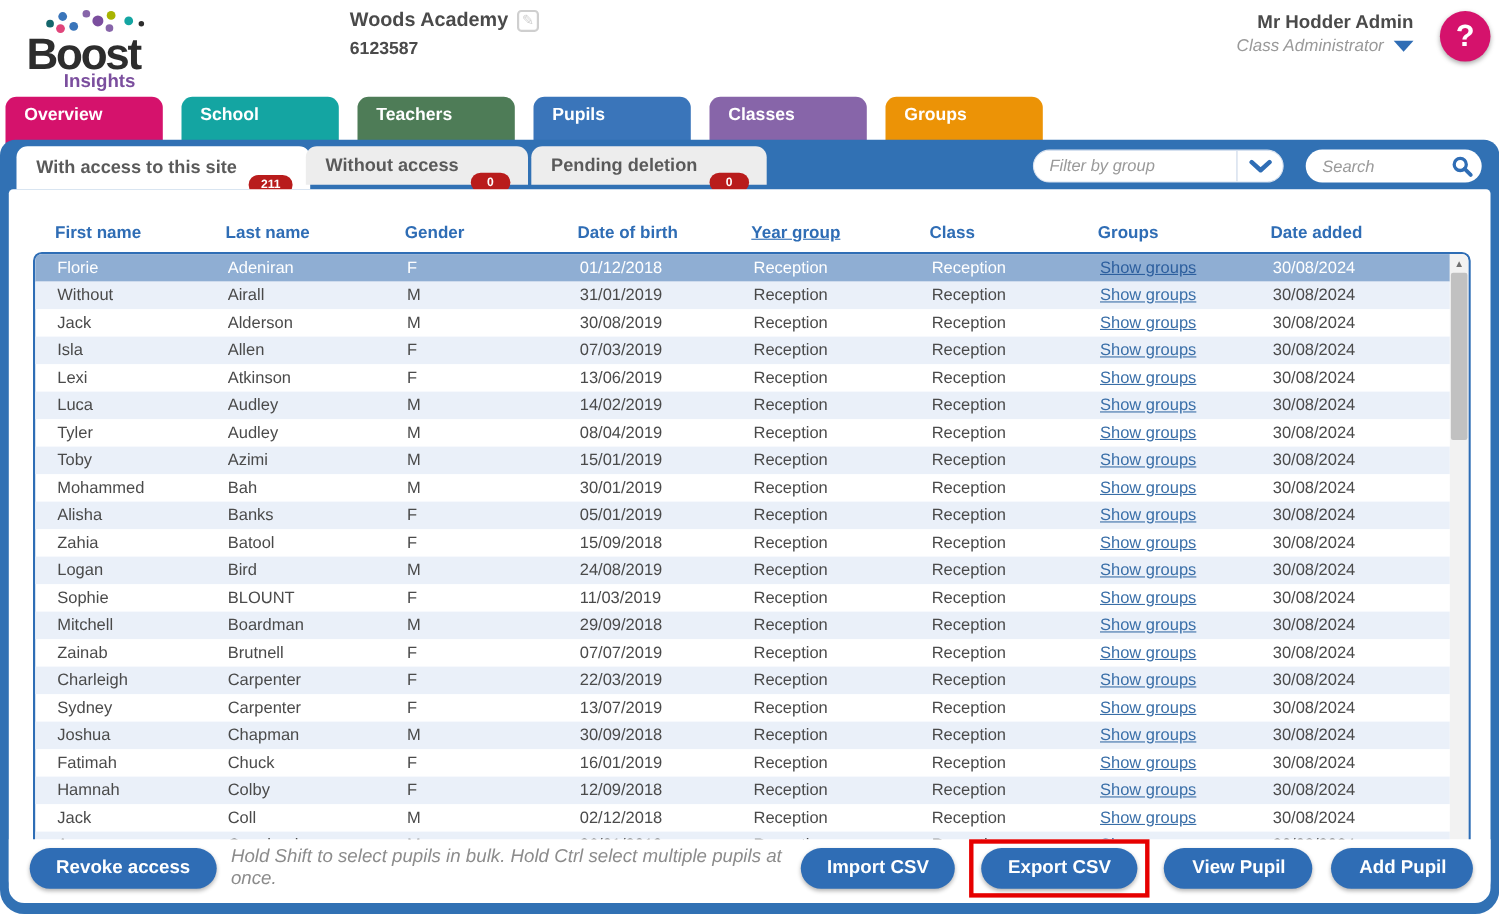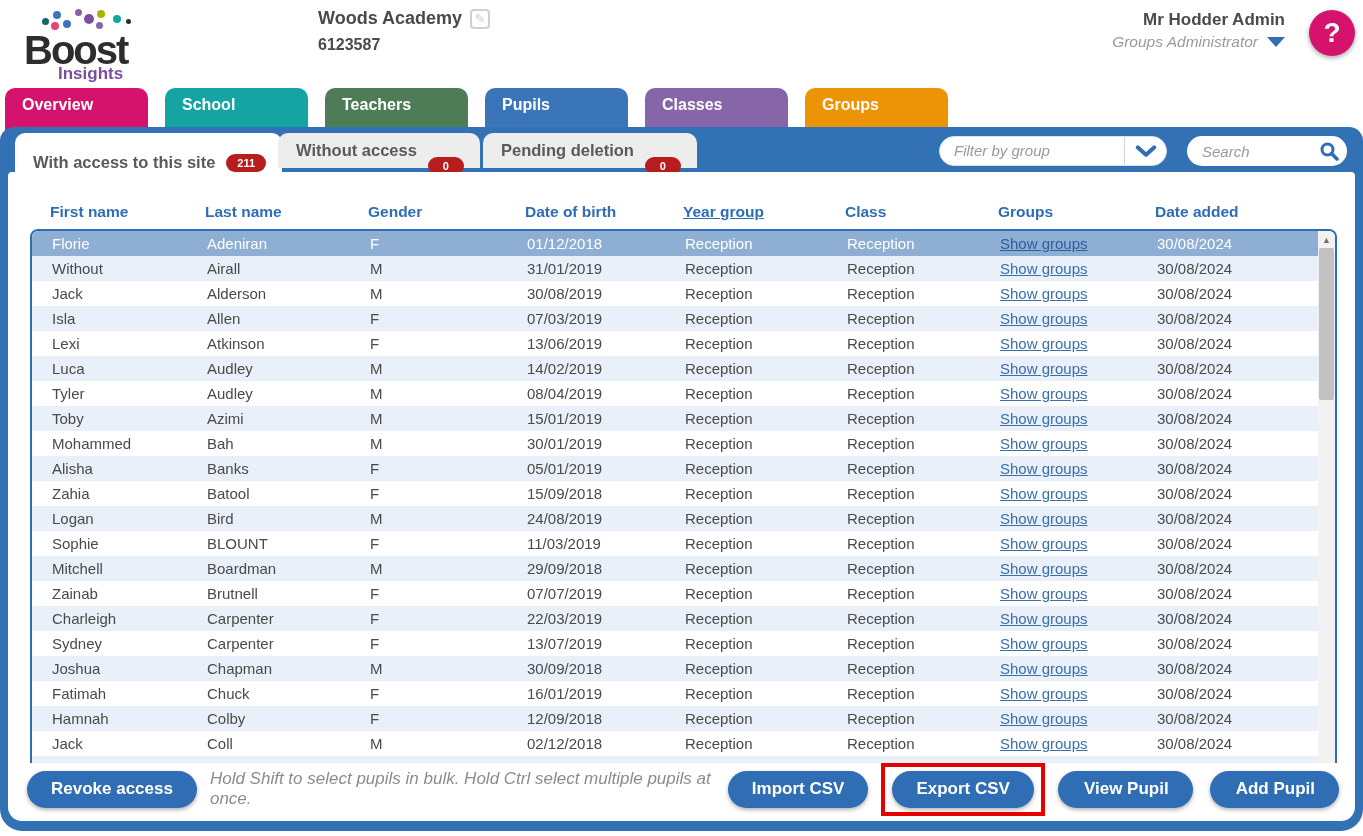--- a/index.html
+++ b/index.html
@@ -43,21 +43,21 @@
   .tab-4 { left:645px; } .tab-5 { left:805px; }
 
   
   .main-container { position:absolute; top:127px; left:0; width:1363px; height:704px;
     background:#3171b4; border-radius:14px 14px 22px 22px; z-index:2; }
 
   .subtab { position:absolute; top:6px; border-radius:10px 10px 0 0; display:flex; align-items:center; gap:11px;
     padding:0 16px 0 18px; font-size:16.5px; font-weight:700; color:#5a5a5a; }
   .subtab.active { height:39px; background:#fff; }
   .subtab.inactive { height:35px; background:#ededed; }
-  .subtab-0 { left:15px;align-items:flex-end; } .subtab-1 { left:278px; } .subtab-2 { left:483px; }
+  .subtab-0 { left:15px; } .subtab-1 { left:278px; } .subtab-2 { left:483px; }
   .count-badge { background:#b91c1c; color:#fff; font-size:11px; font-weight:700; border-radius:13px;
     padding:3px 11px; min-width:36px; text-align:center;margin-top:31px; }
 
   .filter-pill { position:absolute; top:9px; right:196px; width:228px; height:30px; background:#fff;
     border-radius:15px; display:flex; overflow:hidden; border:1px solid #d7e1ef; }
   .filter-value { flex:1; font-style:italic; color:#9a9a9a; font-size:15px; line-height:28px; padding-left:14px; }
   .filter-arrow { width:42px; border-left:1px solid #c9d6e8; display:flex; align-items:center; justify-content:center; }
   .search-pill { position:absolute; top:9px; right:16px; width:160px; height:30px; background:#fff;
     border-radius:15px; display:flex; align-items:center; }
   .search-value { flex:1; font-style:italic; color:#9a9a9a; font-size:15px; padding-left:15px; }
@@ -123,21 +123,21 @@
       <span class="school-name">Woods Academy</span>
       <span class="edit-icon">✎</span>
     </div>
     <div class="school-id">6123587</div>
   </div>
 
 
   <div class="user-block">
     <div class="user-name">Mr Hodder Admin</div>
     <div class="user-role-row">
-      <span class="user-role">Groups Administrator</span>
+      <span class="user-role">Class Administrator</span>
       <span class="user-caret"></span>
     </div>
   </div>
 
   <div class="help-btn">?</div>
 </div>
 
 <div class="tab tab-0" style="background: rgb(213, 18, 108);">Overview</div>
 <div class="tab tab-1" style="background: rgb(20, 165, 162);">School</div>
 <div class="tab tab-2" style="background: rgb(78, 124, 87);">Teachers</div>

